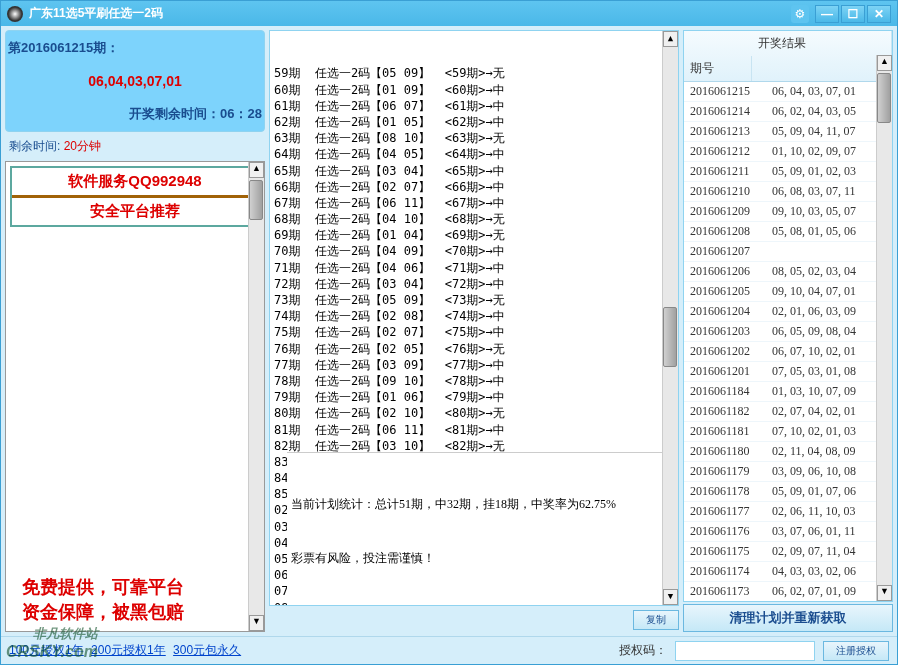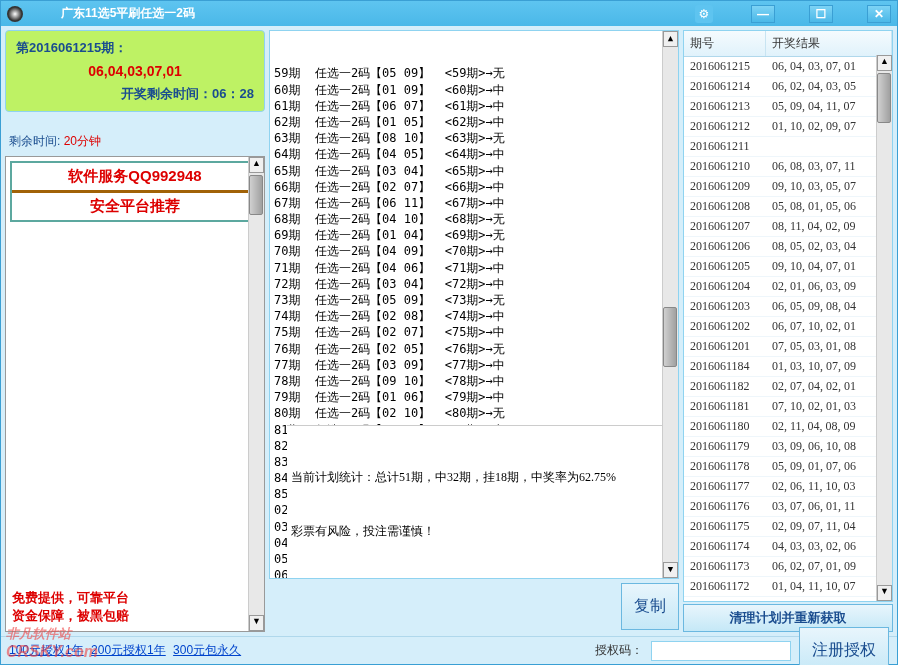--- a/index.html
+++ b/index.html
@@ -1,64 +1,64 @@
 <!DOCTYPE html>
 <html><head>
 <meta charset="utf-8">
 <style>
 * { margin: 0; padding: 0; box-sizing: border-box; }
 body { font-family: "Microsoft YaHei", SimSun, Arial, sans-serif; font-size: 12px; background: #fff; width: 898px; height: 665px; overflow: hidden; position: relative; }
 .window { width: 898px; height: 665px; background: linear-gradient(to bottom, #5ec4f0 0%, #b8e4f7 25px, #d5eefa 26px, #e8f5fc 100%); border: 1px solid #3a9fd4; display: flex; flex-direction: column; }
-.titlebar { height: 25px; background: linear-gradient(to bottom, #5ec4f0, #4ab8e8); display: flex; align-items: center; padding: 0 6px; color: #fff; gap: 32px; }
+.titlebar { height: 25px; background: linear-gradient(to bottom, #5ec4f0, #4ab8e8); display: flex; align-items: center; padding: 0 6px; color: #fff; }
 .titlebar .app-icon { width: 16px; height: 16px; background: radial-gradient(circle, #fff 0%, #333 60%); border-radius: 50%; margin-right: 6px; }
 .titlebar .title { flex: 1; font-weight: bold; font-size: 12px; }
 .titlebar .win-btn { width: 24px; height: 18px; margin-left: 2px; background: linear-gradient(to bottom, #7dd3f5, #4ab8e8); border: 1px solid #3a9fd4; display: flex; align-items: center; justify-content: center; color: #fff; font-weight: bold; cursor: pointer; }
 .titlebar .tool-icon { width: 18px; height: 18px; margin-right: 4px; cursor: pointer; background: #5ec4f0; border-radius: 3px; display: flex; align-items: center; justify-content: center; }
 .content { flex: 1; display: flex; padding: 4px; gap: 4px; background: #d5eefa; overflow: hidden; }
 .left-col { width: 260px; display: flex; flex-direction: column; gap: 4px; }
-.info-box { background: #bef264; border: 1px solid #8fd3f0; border-radius: 4px; padding: 8px 10px; }
+.info-box { background: #7dd3fc; border: 1px solid #8fd3f0; border-radius: 4px; padding: 8px 2px; }
 .info-box .period { color: #1a4d8f; font-weight: bold; font-size: 13px; }
-.info-box .numbers { color: #d00; font-weight: bold; font-size: 14px; text-align: center; margin: 6px 0; }
+.info-box .numbers { color: #d00; font-weight: bold; font-size: 14px; text-align: center; margin: 16px 0; }
 .info-box .countdown { color: #1a4d8f; font-size: 13px; text-align: right; font-weight: bold; }
-.remain-line { color: #1a4d8f; font-size: 12px; padding: 2px 4px; margin-top: 15px; }
+.remain-line { color: #1a4d8f; font-size: 12px; padding: 2px 4px; }
 .remain-line .red { color: #d00; }
 .promo-box { flex: 1; background: #fff; border: 1px solid #999; position: relative; overflow: hidden; }
 .promo-top { border: 2px solid #5ca89f; margin: 4px; }
 .promo-title { background: #fff; color: #d00; font-weight: bold; font-size: 15px; text-align: center; padding: 4px; border-bottom: 3px solid #a16207; }
 .promo-sub { background: #fff; color: #d00; font-weight: bold; font-size: 15px; text-align: center; padding: 4px; }
-.promo-bottom { position: absolute; bottom: 6px; left: 6px; color: #d00; font-weight: bold; font-size: 13px; line-height: 1.4; }
+.promo-bottom { position: absolute; bottom: 6px; left: 16px; color: #d00; font-weight: bold; font-size: 18px; line-height: 1.4; }
 .promo-scroll { position: absolute; right: 0; top: 0; width: 16px; height: 100%; background: #e8e8e8; border-left: 1px solid #ccc; display: flex; flex-direction: column; }
 .scroll-btn { height: 16px; background: #f0f0f0; border: 1px solid #999; font-size: 9px; text-align: center; cursor: pointer; }
 .scroll-track { flex: 1; background: #e8e8e8; }
 .mid-col { flex: 1; display: flex; flex-direction: column; gap: 2px; }
 .log-box { flex: 1; background: #fff; border: 1px solid #8fd3f0; padding: 2px 4px; font-family: SimSun, monospace; font-size: 12px; line-height: 1.35; overflow: hidden; white-space: pre; position: relative; }
 .log-scroll { position: absolute; right: 0; top: 0; width: 16px; height: 100%; background: #e8e8e8; border-left: 1px solid #ccc; display: flex; flex-direction: column; }
 .scroll-thumb { width: 14px; background: linear-gradient(to right, #d0d0d0, #a0a0a0); border: 1px solid #888; border-radius: 2px; }
 .stats-box { background: #fff; border-top: 1px solid #ccc; padding: 6px 4px 2px; font-family: SimSun; font-size: 12px; line-height: 1.5; }
 .mid-bottom { display: flex; justify-content: flex-end; padding: 2px 0; }
-.btn { background: linear-gradient(to bottom, #e8f5fc, #c5e8f7); border: 1px solid #6bb8e0; padding: 12px 12px; font-size: 16px; cursor: pointer; color: #1a4d8f; }
+.btn { background: linear-gradient(to bottom, #e8f5fc, #c5e8f7); border: 1px solid #6bb8e0; padding: 2px 12px; font-size: 10px; cursor: pointer; color: #1a4d8f; }
 .right-col { width: 210px; display: flex; flex-direction: column; gap: 2px; }
 .table-box { flex: 1; background: #fff; border: 1px solid #8fd3f0; overflow: hidden; display: flex; flex-direction: column; position: relative; }
 .table-head { display: flex; background: linear-gradient(to bottom, #f5fbfe, #e0f2fb); border-bottom: 1px solid #b0d8ec; }
 .table-head > div { padding: 4px 6px; font-size: 12px; color: #333; border-right: 1px solid #c8e4f2; }
-.th-period { width: 82px; }
+.th-period { width: 68px; margin-top: 25px; }
 .th-result { flex: 1; }
 .table-body { flex: 1; overflow: hidden; font-family: SimSun; font-size: 12px; }
 .table-row { display: flex; border-bottom: 1px solid #eef6fb; }
 .table-row > div { padding: 2px 6px; }
 .td-period { width: 82px; color: #333; }
 .td-result { flex: 1; color: #333; white-space: nowrap; }
 .table-scroll { position: absolute; right: 0; top: 24px; width: 16px; height: calc(100% - 24px); background: #e8e8e8; border-left: 1px solid #ccc; display: flex; flex-direction: column; }
 .btn-wide { display: block; width: 100%; text-align: center; background: linear-gradient(to bottom, #e8f5fc, #c5e8f7); border: 1px solid #6bb8e0; padding: 4px; font-size: 13px; color: #1a4d8f; font-weight: bold; cursor: pointer; }
 .footer { height: 28px; background: #d5eefa; display: flex; align-items: center; padding: 0 8px; gap: 8px; border-top: 1px solid #b0d8ec; }
 .footer .links { flex: 1; font-size: 12px; }
 .footer .links a { color: #0044cc; text-decoration: underline; margin-right: 4px; cursor: pointer; }
 .footer .auth-label { font-size: 12px; color: #333; }
 .footer input { border: 1px solid #8fd3f0; background: #fff; height: 20px; width: 140px; padding: 0 4px; font-size: 12px; }
-.watermark { position: absolute; left: 6px; bottom: 4px; font-size: 16px; font-style: italic; color: #ef4444; opacity: 0.6; pointer-events: none; z-index: 10; font-weight: bold; }
+.watermark { position: absolute; left: 6px; bottom: 4px; font-size: 16px; font-style: italic; color: #14532d; opacity: 0.6; pointer-events: none; z-index: 10; font-weight: bold; text-align: right; }
 .watermark .cn { font-size: 13px; }
 </style>
 </head>
 <body>
 
 <div class="window">
   <div class="titlebar">
     <div class="app-icon"></div>
     <div class="title">广东11选5平刷任选一2码</div>
     <div class="tool-icon">⚙</div>
@@ -175,36 +175,36 @@
             <div class="table-row">
               <div class="td-period">2016061213</div>
               <div class="td-result">05, 09, 04, 11, 07</div>
             </div>
             <div class="table-row">
               <div class="td-period">2016061212</div>
               <div class="td-result">01, 10, 02, 09, 07</div>
             </div>
             <div class="table-row">
               <div class="td-period">2016061211</div>
+              <div class="td-result">05, 09, 01, 02, 03</div>
             </div>
             <div class="table-row">
               <div class="td-period">2016061210</div>
               <div class="td-result">06, 08, 03, 07, 11</div>
             </div>
             <div class="table-row">
               <div class="td-period">2016061209</div>
               <div class="td-result">09, 10, 03, 05, 07</div>
             </div>
             <div class="table-row">
               <div class="td-period">2016061208</div>
               <div class="td-result">05, 08, 01, 05, 06</div>
             </div>
             <div class="table-row">
               <div class="td-period">2016061207</div>
-              <div class="td-result">08, 11, 04, 02, 09</div>
             </div>
             <div class="table-row">
               <div class="td-period">2016061206</div>
               <div class="td-result">08, 05, 02, 03, 04</div>
             </div>
             <div class="table-row">
               <div class="td-period">2016061205</div>
               <div class="td-result">09, 10, 04, 07, 01</div>
             </div>
             <div class="table-row">

